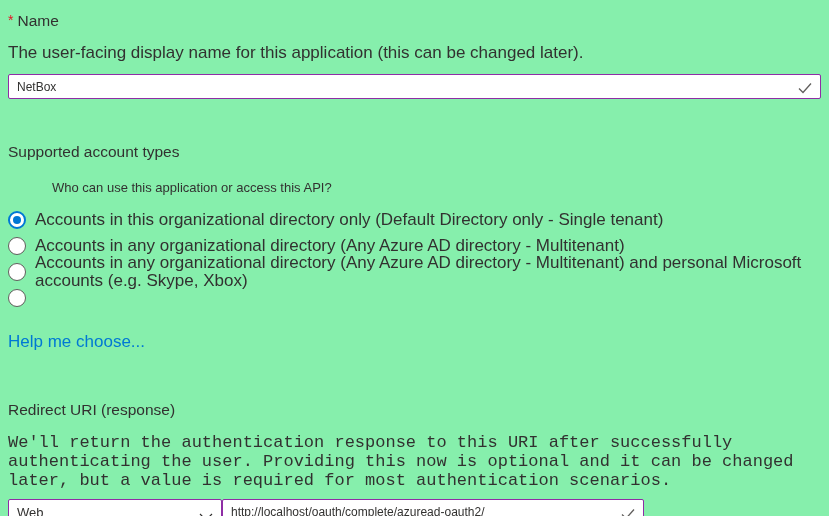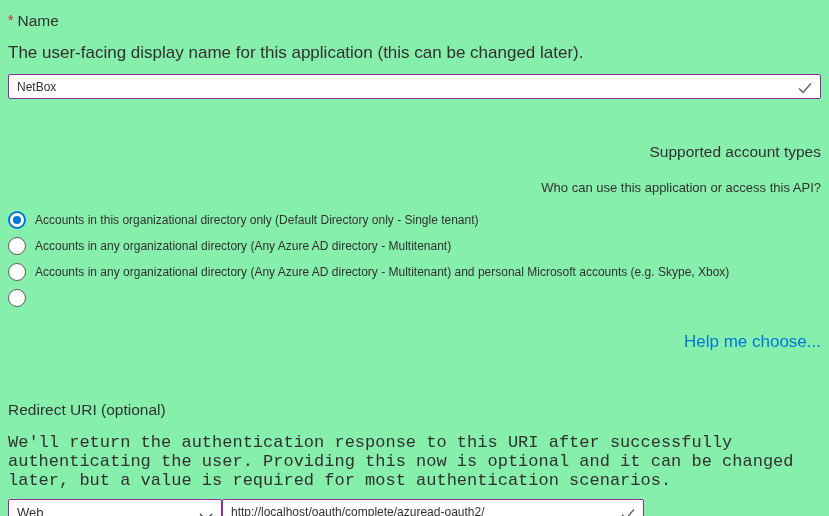--- a/index.html
+++ b/index.html
@@ -57,21 +57,21 @@
   }
   .check-icon {
     position: absolute;
     right: 9px;
     top: 6px;
     width: 14px;
     height: 12px;
     pointer-events: none;
   }
   
-  .accounts-section { margin-top: 42px; text-align: right; }
+  .accounts-section { margin-top: 42px; }
   .question {
     font-size: 13px;
     line-height: 18px;
     margin-top: 17px;
     margin-left: 44px;
   }
   .radio-group { margin-top: 10px; }
   .radio-row {
     display: flex;
     align-items: center;
@@ -93,21 +93,21 @@
   .radio-row.selected .radio-outer { border: 2px solid #0078d4; }
   .radio-dot {
     width: 8px;
     height: 8px;
     border-radius: 50%;
     background: transparent;
   }
   .radio-row.selected .radio-dot { background: #0078d4; }
   .radio-label {
     margin-left: 9px;
-    font-size: 12px;
+    font-size: 17px;
     line-height: 18px;
     color: #323130;
   }
   .help-link {
     display: inline-block;
     margin-top: 22px;
     font-size: 17px;
     line-height: 18px;
     color: #0078d4;
     text-decoration: none;
@@ -203,21 +203,21 @@
         <span class="radio-outer">
             <span class="radio-dot"></span>
           </span>
       </div>
     </div>
 
     <a class="help-link">Help me choose...</a>
   </div>
 
   <div class="redirect-section">
-    <div class="section-title">Redirect URI (optional)</div>
+    <div class="section-title">Redirect URI (response)</div>
     <div class="desc redirect-desc">We'll return the authentication response to this URI after successfully authenticating the user. Providing this now is optional and it can be changed later, but a value is required for most authentication scenarios.</div>
 
     <div class="uri-row">
       <div class="platform-select">
         <span>Web</span>
         <span class="chevron-icon">
           <svg width="14" height="8" viewBox="0 0 14 8">
               <polyline points="1,1 7,7 13,1" fill="none" stroke="#323130" stroke-width="1.2"></polyline>
             </svg>
         </span>

